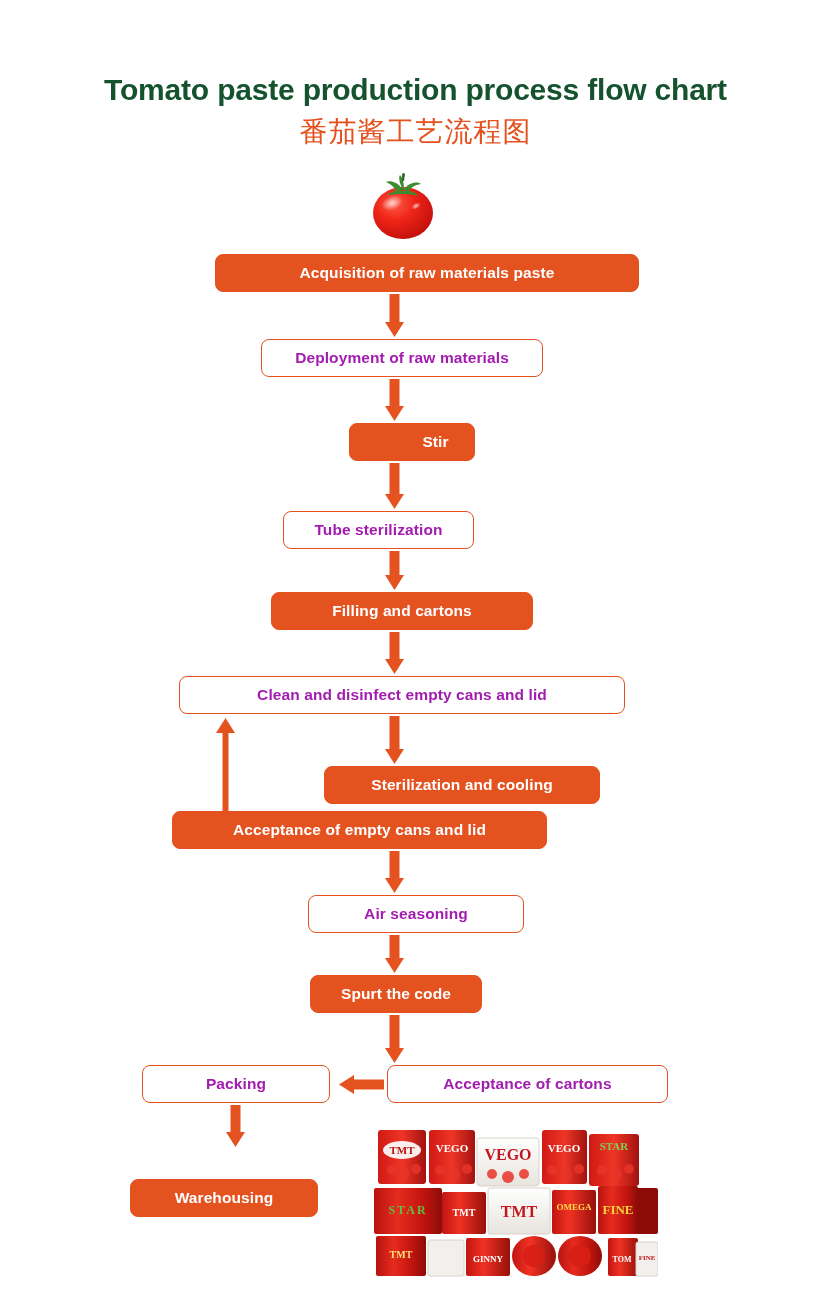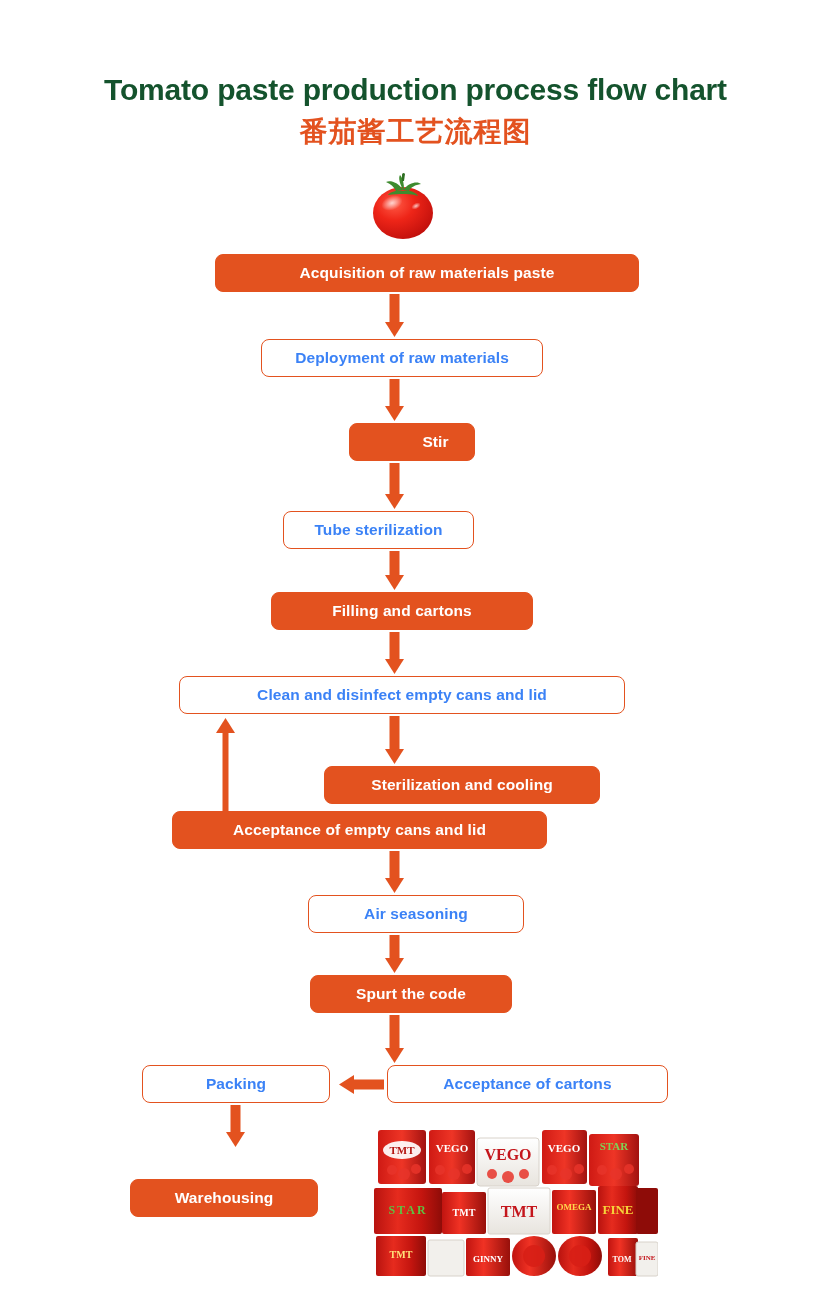--- a/index.html
+++ b/index.html
@@ -28,21 +28,21 @@
     color: #14532d;
     font-size: 30px;
     font-weight: bold;
     letter-spacing: -0.2px;
     line-height: 40px;
     white-space: nowrap;
   }
   .title-zh {
     color: #E3521F;
     font-size: 28px;
-    font-weight: bold;
+    font-weight: normal;
     line-height: 40px;
     letter-spacing: 1px;
     margin-top: 2px;
     text-align: center;
   }
 
   
   .tomato-wrap {
     position: absolute;
     left: 362px;
@@ -67,21 +67,21 @@
     line-height: 1;
     height: 38px;
   }
   .node.filled {
     background: #E3521F;
     color: #ffffff;
     border: 1px solid #E3521F;
   }
   .node.outlined {
     background: #ffffff;
-    color: #3b82f6;
+    color: #a21caf;
     border: 1.6px solid #E3521F;
   }
 
   
   .arrow {
     position: absolute;
   }
   .arrow svg { display: block; }
 
   
@@ -151,21 +151,21 @@
     </div>
     <div class="node filled" style="left: 324px; top: 766px; width: 276px;">
       <span>Sterilization and cooling</span>
     </div>
     <div class="node filled" style="left: 172px; top: 811px; width: 375px;">
       <span>Acceptance of empty cans and lid</span>
     </div>
     <div class="node outlined" style="left: 308px; top: 895px; width: 216px;">
       <span>Air seasoning</span>
     </div>
-    <div class="node filled" style="left: 310px; top: 975px; width: 202px;">
+    <div class="node filled" style="left: 310px; top: 975px; width: 172px;">
       <span>Spurt the code</span>
     </div>
     <div class="node outlined" style="left: 142px; top: 1065px; width: 188px;">
       <span>Packing</span>
     </div>
     <div class="node outlined" style="left: 387px; top: 1065px; width: 281px;">
       <span>Acceptance of cartons</span>
     </div>
     <div class="node filled" style="left: 130px; top: 1179px; width: 188px;">
       <span>Warehousing</span>

